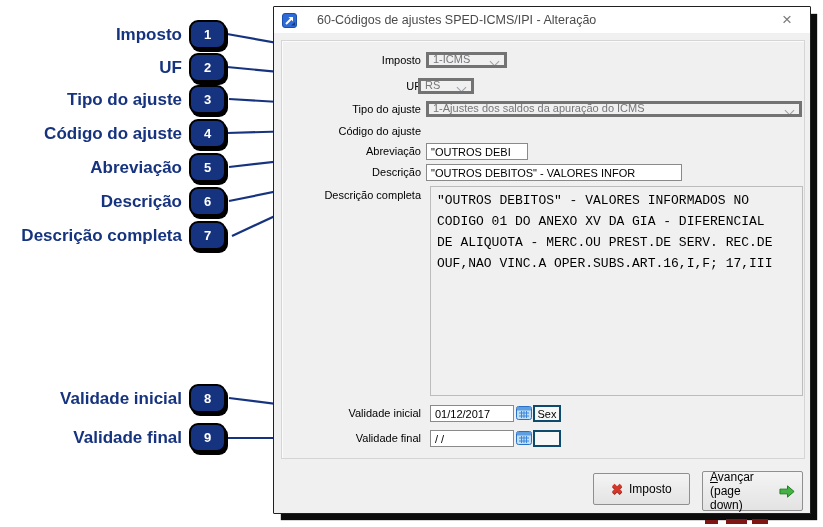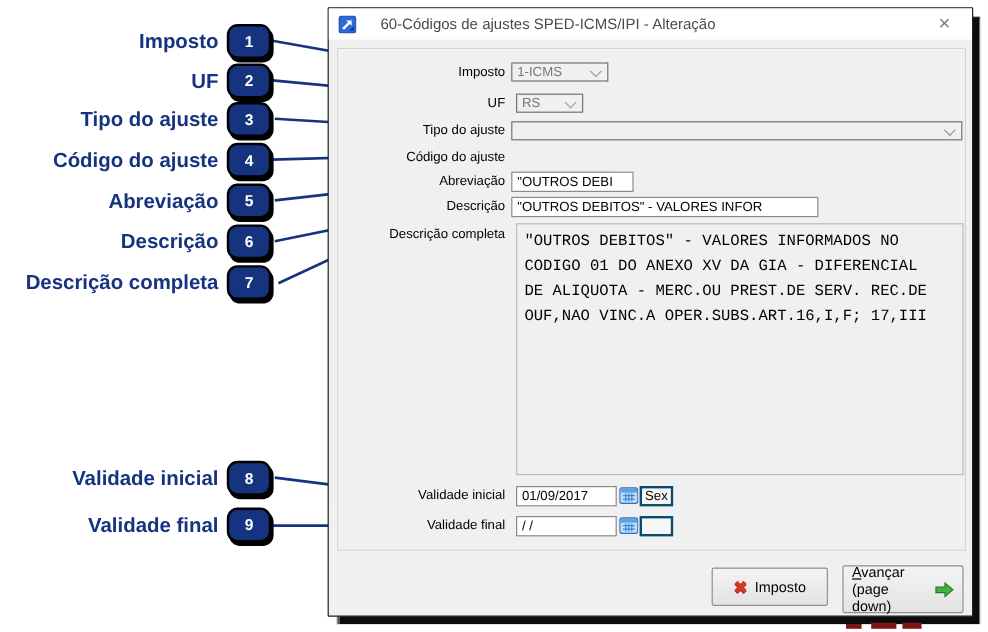--- a/index.html
+++ b/index.html
@@ -19,22 +19,22 @@
           border:1px solid #202020;box-shadow:7px 7px 1px -1px #0c0c0c;border-radius:1px;}
   .titlebar{height:26px;background:#ffffff;display:flex;align-items:center;padding:0 8px;}
   .title-text{font-size:12.5px;color:#4b4b4b;margin-left:20px;}
   .close-x{margin-left:auto;color:#7a7a7a;font-size:17px;line-height:17px;padding:0 10px 2px 0;cursor:default;}
 
   .panel{position:absolute;left:7px;top:33px;width:522px;height:417px;
          border:1px solid #d5d5d5;box-shadow:inset 1px 1px 0 #fbfbfb;}
 
   .flabel{position:absolute;right:389px;font-size:11px;color:#000;line-height:16px;white-space:nowrap;}
 
-  .combo{position:absolute;height:16px;background:#f0f0f0;border:1px solid #737373;
-         font-size:11px;color:#76767a;display:flex;align-items:center;padding:0 18px 0 4px;
+  .combo{position:absolute;height:16px;background:#f0f0f0;border:3px solid #737373;
+         font-size:11px;color:#76767a;display:flex;align-items:flex-end;padding:0 18px 0 4px;
          box-sizing:border-box;white-space:nowrap;overflow:hidden;}
   .chev{position:absolute;right:6px;top:3px;width:6px;height:6px;
         border-right:1.6px solid #9aa0a6;border-bottom:1.6px solid #9aa0a6;transform:rotate(45deg);}
   .tbox{position:absolute;background:#fff;border:1px solid #8a8a8a;font-size:11px;color:#000;
         display:flex;align-items:center;padding:0 4px;box-sizing:border-box;white-space:nowrap;overflow:hidden;}
   .tbox.disabled{background:#f0f0f0;border-color:#bcbcbc;justify-content:center;margin-top:20px;}
   .memo{position:absolute;background:#f0f0f0;border:1px solid #bcbcbc;
         font-family:"Liberation Mono","DejaVu Sans Mono",monospace;font-size:13px;line-height:21px;
         color:#000;padding:3px 6px;box-sizing:border-box;white-space:pre-wrap;}
   .mini{position:absolute;background:#f7f7f7;border:2px solid #0c4a6e;font-size:11px;color:#000;
@@ -130,41 +130,42 @@
     <span class="flabel" style="top:157px">Descrição</span>
     <span class="flabel" style="top:180px">Descrição completa</span>
     <span class="flabel" style="top:398px">Validade inicial</span>
     <span class="flabel" style="top:423px">Validade final</span>
 
     <div class="combo" style="left:152px;top:45px;width:81px">
       <span>1-ICMS</span>
       <span class="chev"></span>
     </div>
 
-    <div class="combo" style="left:156px;top:71px;width:56px">
+    <div class="combo" style="left:144px;top:71px;width:56px">
       <span>RS</span>
       <span class="chev"></span>
     </div>
 
     <div class="combo" style="left:152px;top:94px;width:376px">
+      <span>1-Ajustes dos saldos da apuração do ICMS</span>
       <span class="chev"></span>
     </div>
 
     <div class="tbox disabled" style="left:156px;top:116px;width:78px;height:16px;color:#000">1501</div>
 
     <div class="tbox" style="left:152px;top:136px;width:102px;height:17px">"OUTROS DEBI</div>
 
     <div class="tbox" style="left:152px;top:157px;width:256px;height:17px">"OUTROS DEBITOS" - VALORES INFOR</div>
 
     <div class="memo" style="left:156px;top:179px;width:373px;height:210px">"OUTROS DEBITOS" - VALORES INFORMADOS NO
 CODIGO 01 DO ANEXO XV DA GIA - DIFERENCIAL
 DE ALIQUOTA - MERC.OU PREST.DE SERV. REC.DE
 OUF,NAO VINC.A OPER.SUBS.ART.16,I,F; 17,III</div>
 
-    <div class="tbox" style="left:156px;top:398px;width:84px;height:17px">01/09/2017</div>
+    <div class="tbox" style="left:156px;top:398px;width:84px;height:17px">01/12/2017</div>
     <button class="calbtn" style="left:241px;top:398px">
       <svg width="16" height="15" viewBox="0 0 16 15">
         <rect x="0.5" y="1.5" width="15" height="13" rx="2" fill="#bfe0f7" stroke="#2a6fc8"></rect>
         <rect x="1" y="2" width="14" height="3.5" fill="#5f9fe0"></rect>
         <path d="M3 8 H13 M3 11 H13 M5.5 6 V13 M8 6 V13 M10.5 6 V13" stroke="#3d86d8" stroke-width="1"></path>
       </svg>
     </button>
     <div class="mini" style="left:259px;top:398px;width:28px;height:17px">Sex</div>
 
     <div class="tbox" style="left:156px;top:423px;width:84px;height:17px">/ /</div>

